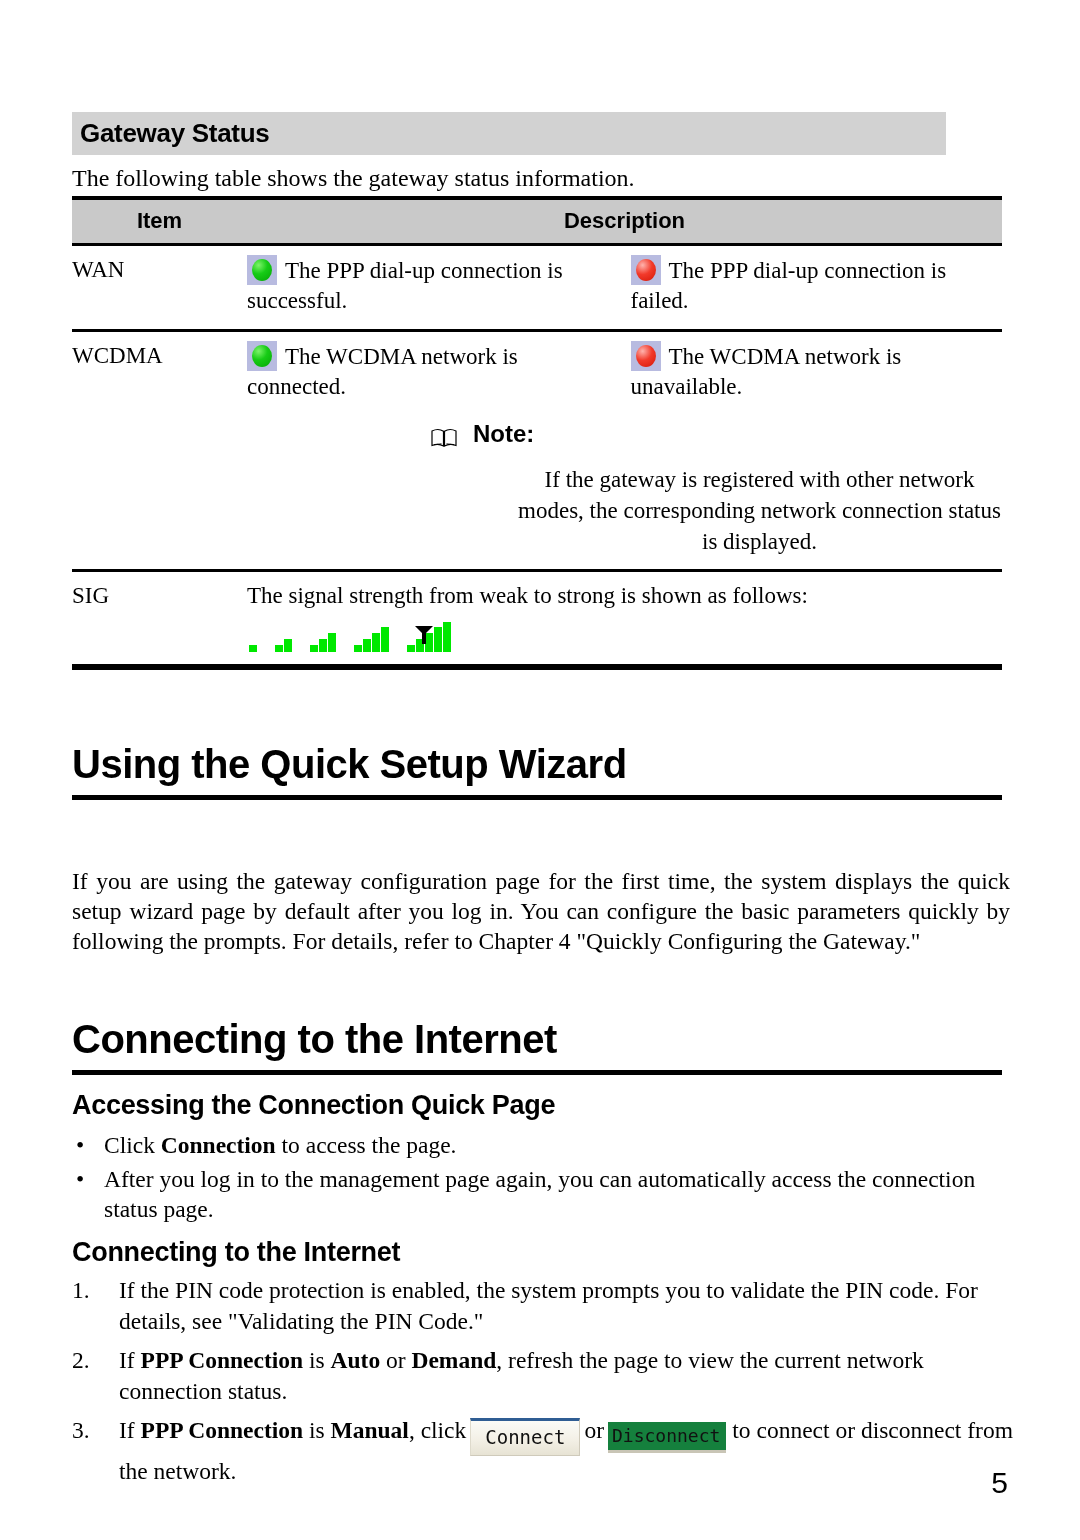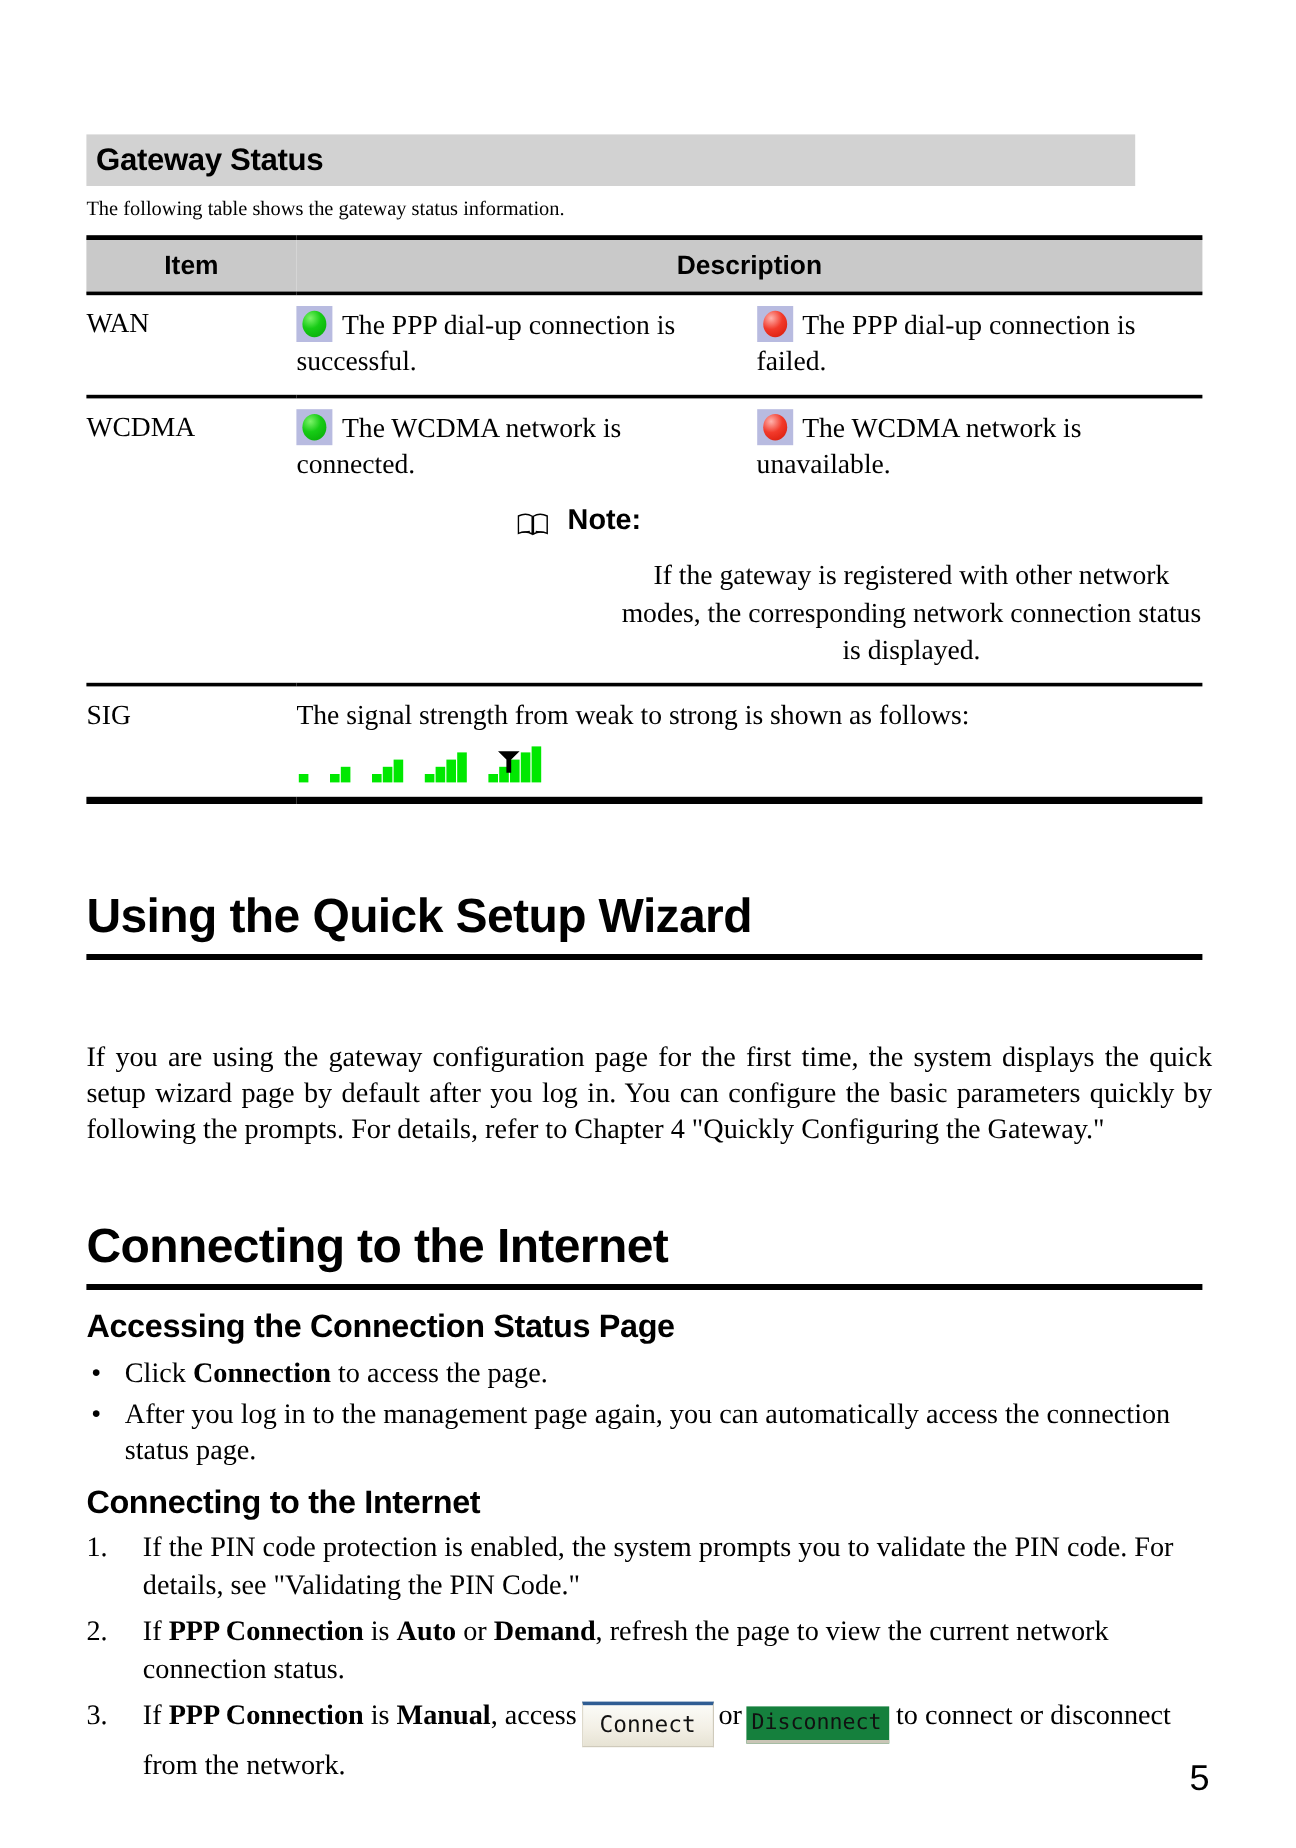--- a/index.html
+++ b/index.html
@@ -35,21 +35,21 @@
     padding: 6px 0 6px 8px;
     margin: 0;
     position: absolute;
     left: 72px;
     width: 874px;
     box-sizing: border-box;
   }
 
   .intro-line {
     position: absolute;
-    font-size: 17px;
+    font-size: 24px;
     line-height: 1.25;
   }
 
   
   table.status {
     position: absolute;
     left: 72px;
     top: 196px;
     width: 930px;
     border-collapse: collapse;
@@ -367,21 +367,21 @@
     </tbody>
   </table>
 
   <div class="h1" style="top:742px;">Using the Quick Setup Wizard</div>
 
 
   <div class="para" style="top:866px;">If you are using the gateway configuration page for the first time, the system displays the quick setup wizard page by default after you log in. You can configure the basic parameters quickly by following the prompts. For details, refer to Chapter 4 "Quickly Configuring the Gateway."</div>
 
   <div class="h1" style="top:1017px;">Connecting to the Internet</div>
 
-  <div class="h3" style="top:1090px;">Accessing the Connection Status Page</div>
+  <div class="h3" style="top:1090px;">Accessing the Connection Quick Page</div>
 
   <div class="blist" style="top:1130px;">
     <div class="bitem">
       <span class="bullet">•</span>
       <span class="btext"><span>Click </span><b>Connection</b><span> to access the page.</span></span>
     </div>
     <div class="bitem">
       <span class="bullet">•</span>
       <span class="btext">After you log in to the management page again, you can automatically access the connection status page.</span>
     </div>
@@ -396,19 +396,19 @@
       <span class="ntext">If the PIN code protection is enabled, the system prompts you to validate the PIN code. For details, see "Validating the PIN Code."</span>
     </div>
 
     <div class="nitem">
       <span class="num">2.</span>
       <span class="ntext"><span>If </span><b>PPP Connection</b><span> is </span><b>Auto</b><span> or </span><b>Demand</b><span>, refresh the page to view the current network connection status.</span></span>
     </div>
 
     <div class="nitem">
       <span class="num">3.</span>
-      <span class="ntext"><span>If </span><b>PPP Connection</b><span> is </span><b>Manual</b><span>, access</span><span class="btn-connect">Connect</span><span>or</span><span class="btn-disconnect">Disconnect</span><span>to connect or disconnect from the network.</span></span>
+      <span class="ntext"><span>If </span><b>PPP Connection</b><span> is </span><b>Manual</b><span>, click</span><span class="btn-connect">Connect</span><span>or</span><span class="btn-disconnect">Disconnect</span><span>to connect or disconnect from the network.</span></span>
     </div>
   </div>
 
   <div class="pagenum">5</div>
 
 </div>
 
 </body></html>

